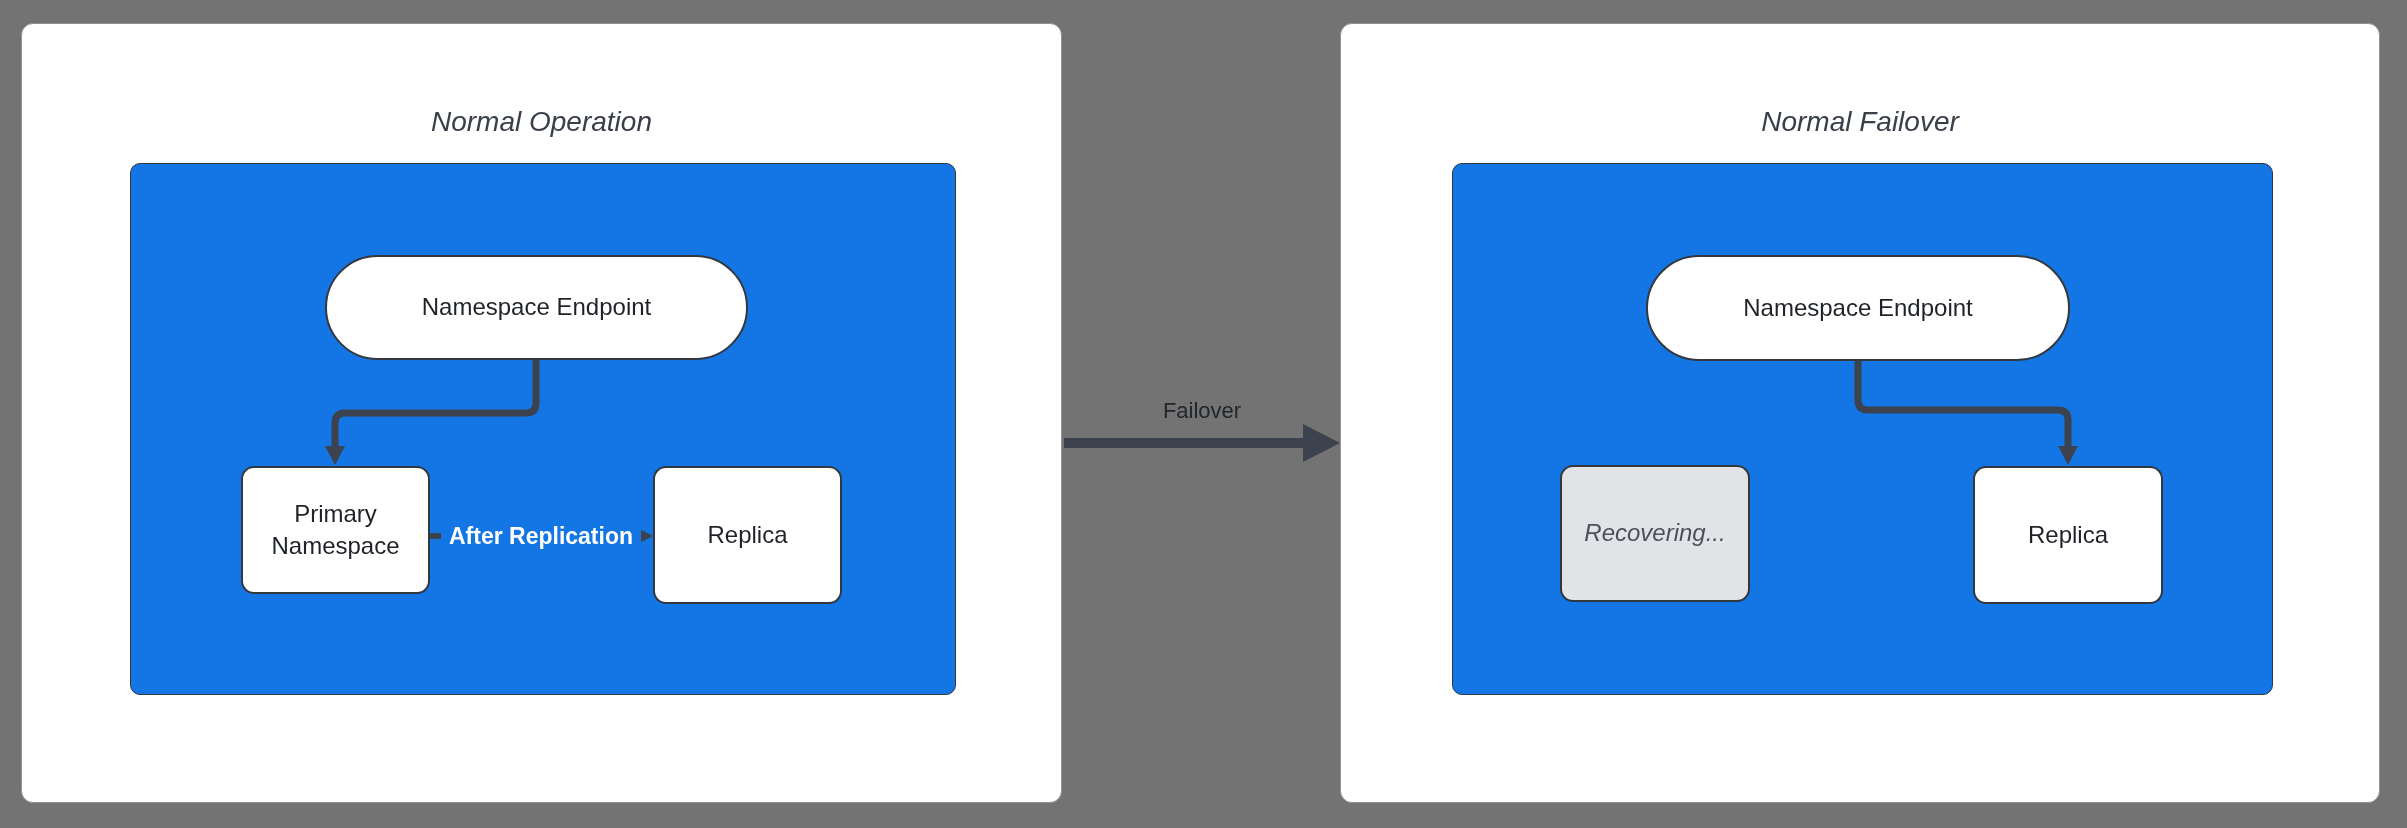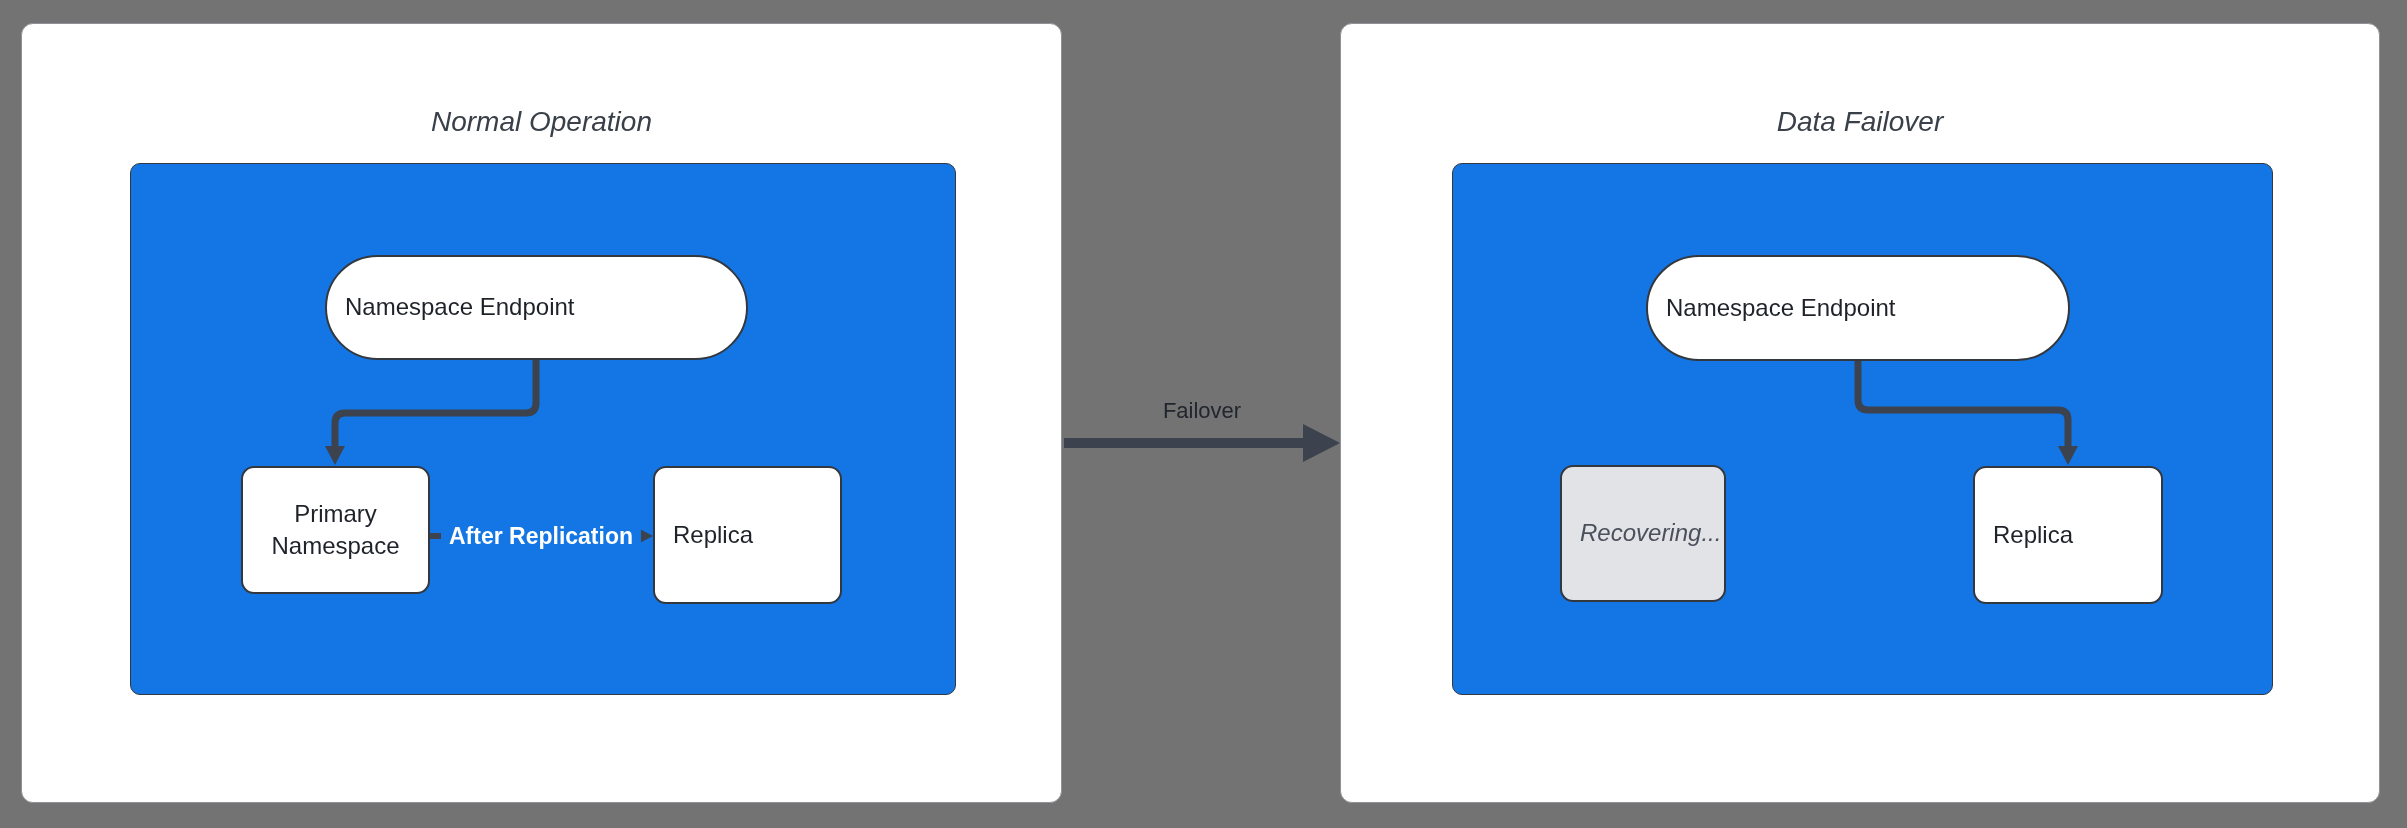--- a/index.html
+++ b/index.html
@@ -13,21 +13,21 @@
   .panel-title{position:absolute;top:82px;left:0;right:0;text-align:center;
                font-style:italic;font-size:28px;color:#3a4049;}
 
   .cluster{position:absolute;background:#1376e4;border:1px solid #33383f;
            border-radius:10px;box-sizing:border-box;}
   .cluster-left{left:130px;top:163px;width:826px;height:532px;}
   .cluster-right{left:1452px;top:163px;width:821px;height:532px;}
 
   svg.wires{position:absolute;left:0;top:0;pointer-events:none;}
 
-  .node{position:absolute;display:flex;align-items:center;
+  .node{position:absolute;display:flex;align-items:center;justify-content:center;
         text-align:center;background:#ffffff;border:2px solid #33383f;
         color:#1f2329;font-size:24px;line-height:1.35;box-sizing:border-box;
         padding:6px 18px;}
   .pill{border-radius:60px;white-space:nowrap;}
   .rect{border-radius:13px;}
   .recovering{background:#e1e3e6;color:#4b515c;font-style:italic;}
 
   .edge-label{position:absolute;transform:translate(-50%,-50%);font-weight:bold;
               font-size:23px;color:#ffffff;background:#1376e4;padding:2px 8px;
               white-space:nowrap;}
@@ -37,21 +37,21 @@
 </head>
 <body>
 
 <div class="canvas">
 
   <div class="panel panel-left">
     <div class="panel-title">Normal Operation</div>
   </div>
 
   <div class="panel panel-right">
-    <div class="panel-title">Data Failover</div>
+    <div class="panel-title">Normal Failover</div>
   </div>
 
   <div class="cluster cluster-left"></div>
   <div class="cluster cluster-right"></div>
 
   <svg class="wires" width="2407" height="828" viewBox="0 0 2407 828">
 
     <g>
       <path d="M536 358 L536 403 Q536 413 526 413 L345 413 Q335 413 335 423 L335 450" fill="none" stroke="#3c424e" stroke-width="7"></path>
       <polygon points="335,465 325,446 345,446" fill="#3c424e"></polygon>
@@ -82,20 +82,20 @@
   <div class="node rect" style="left:653px;top:466px;width:189px;height:138px;">
     <span>Replica</span>
   </div>
   <div class="edge-label" style="left:541px;top:536px;">After Replication</div>
 
   <div class="failover-label" style="left:1202px;top:398px;">Failover</div>
 
   <div class="node pill" style="left:1646px;top:255px;width:424px;height:106px;">
     <span>Namespace Endpoint</span>
   </div>
-  <div class="node rect recovering" style="left:1560px;top:465px;width:166px;height:137px;">
+  <div class="node rect recovering" style="left:1560px;top:465px;width:190px;height:137px;">
     <span>Recovering...</span>
   </div>
   <div class="node rect" style="left:1973px;top:466px;width:190px;height:138px;">
     <span>Replica</span>
   </div>
 
 </div>
 
 </body></html>

